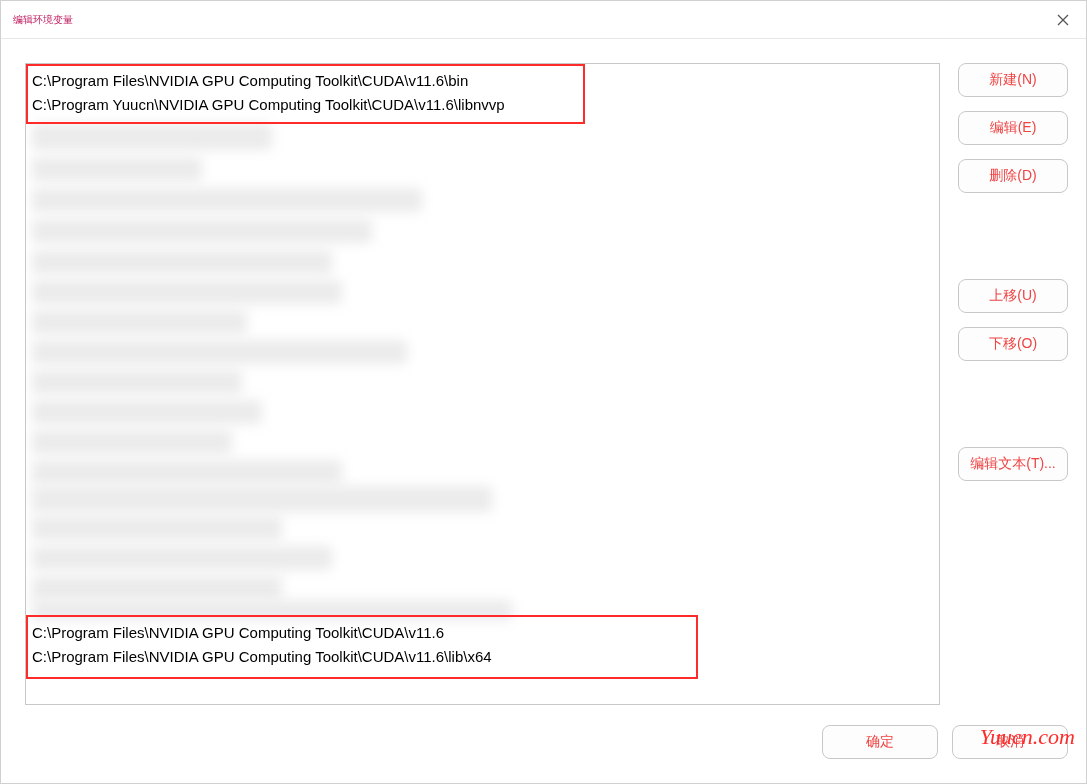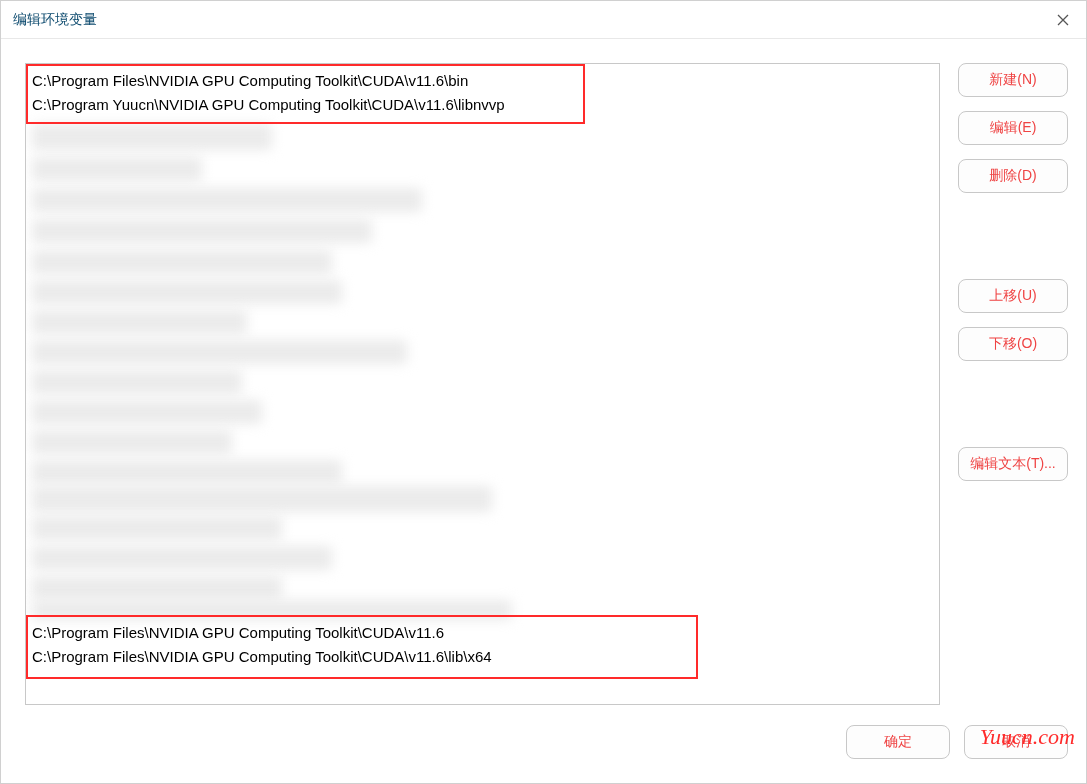--- a/index.html
+++ b/index.html
@@ -22,22 +22,22 @@
     }
     .titlebar {
       height: 38px;
       display: flex;
       align-items: center;
       padding: 0 12px;
       border-bottom: 1px solid #e8e8e8;
       position: relative;
     }
     .titlebar-title {
-      color: #0c4a6e;
-      font-size: 14px;
+      color: #be185d;
+      font-size: 10px;
     }
     .close-btn {
       position: absolute;
       right: 0;
       top: 0;
       width: 46px;
       height: 38px;
       display: flex;
       align-items: center;
       justify-content: center;
@@ -119,21 +119,21 @@
     }
     .bottom-bar {
       height: 68px;
       display: flex;
       align-items: center;
       justify-content: flex-end;
       gap: 14px;
       padding: 0 18px 14px 0;
     }
     .bottom-bar .btn {
-      width: 104px;
+      width: 116px;
     }
     .watermark {
       position: absolute;
       right: 12px;
       bottom: 34px;
       color: #ff2a2a;
       font-size: 22px;
       font-family: Georgia, "Times New Roman", serif;
       font-style: italic;
       pointer-events: none;

